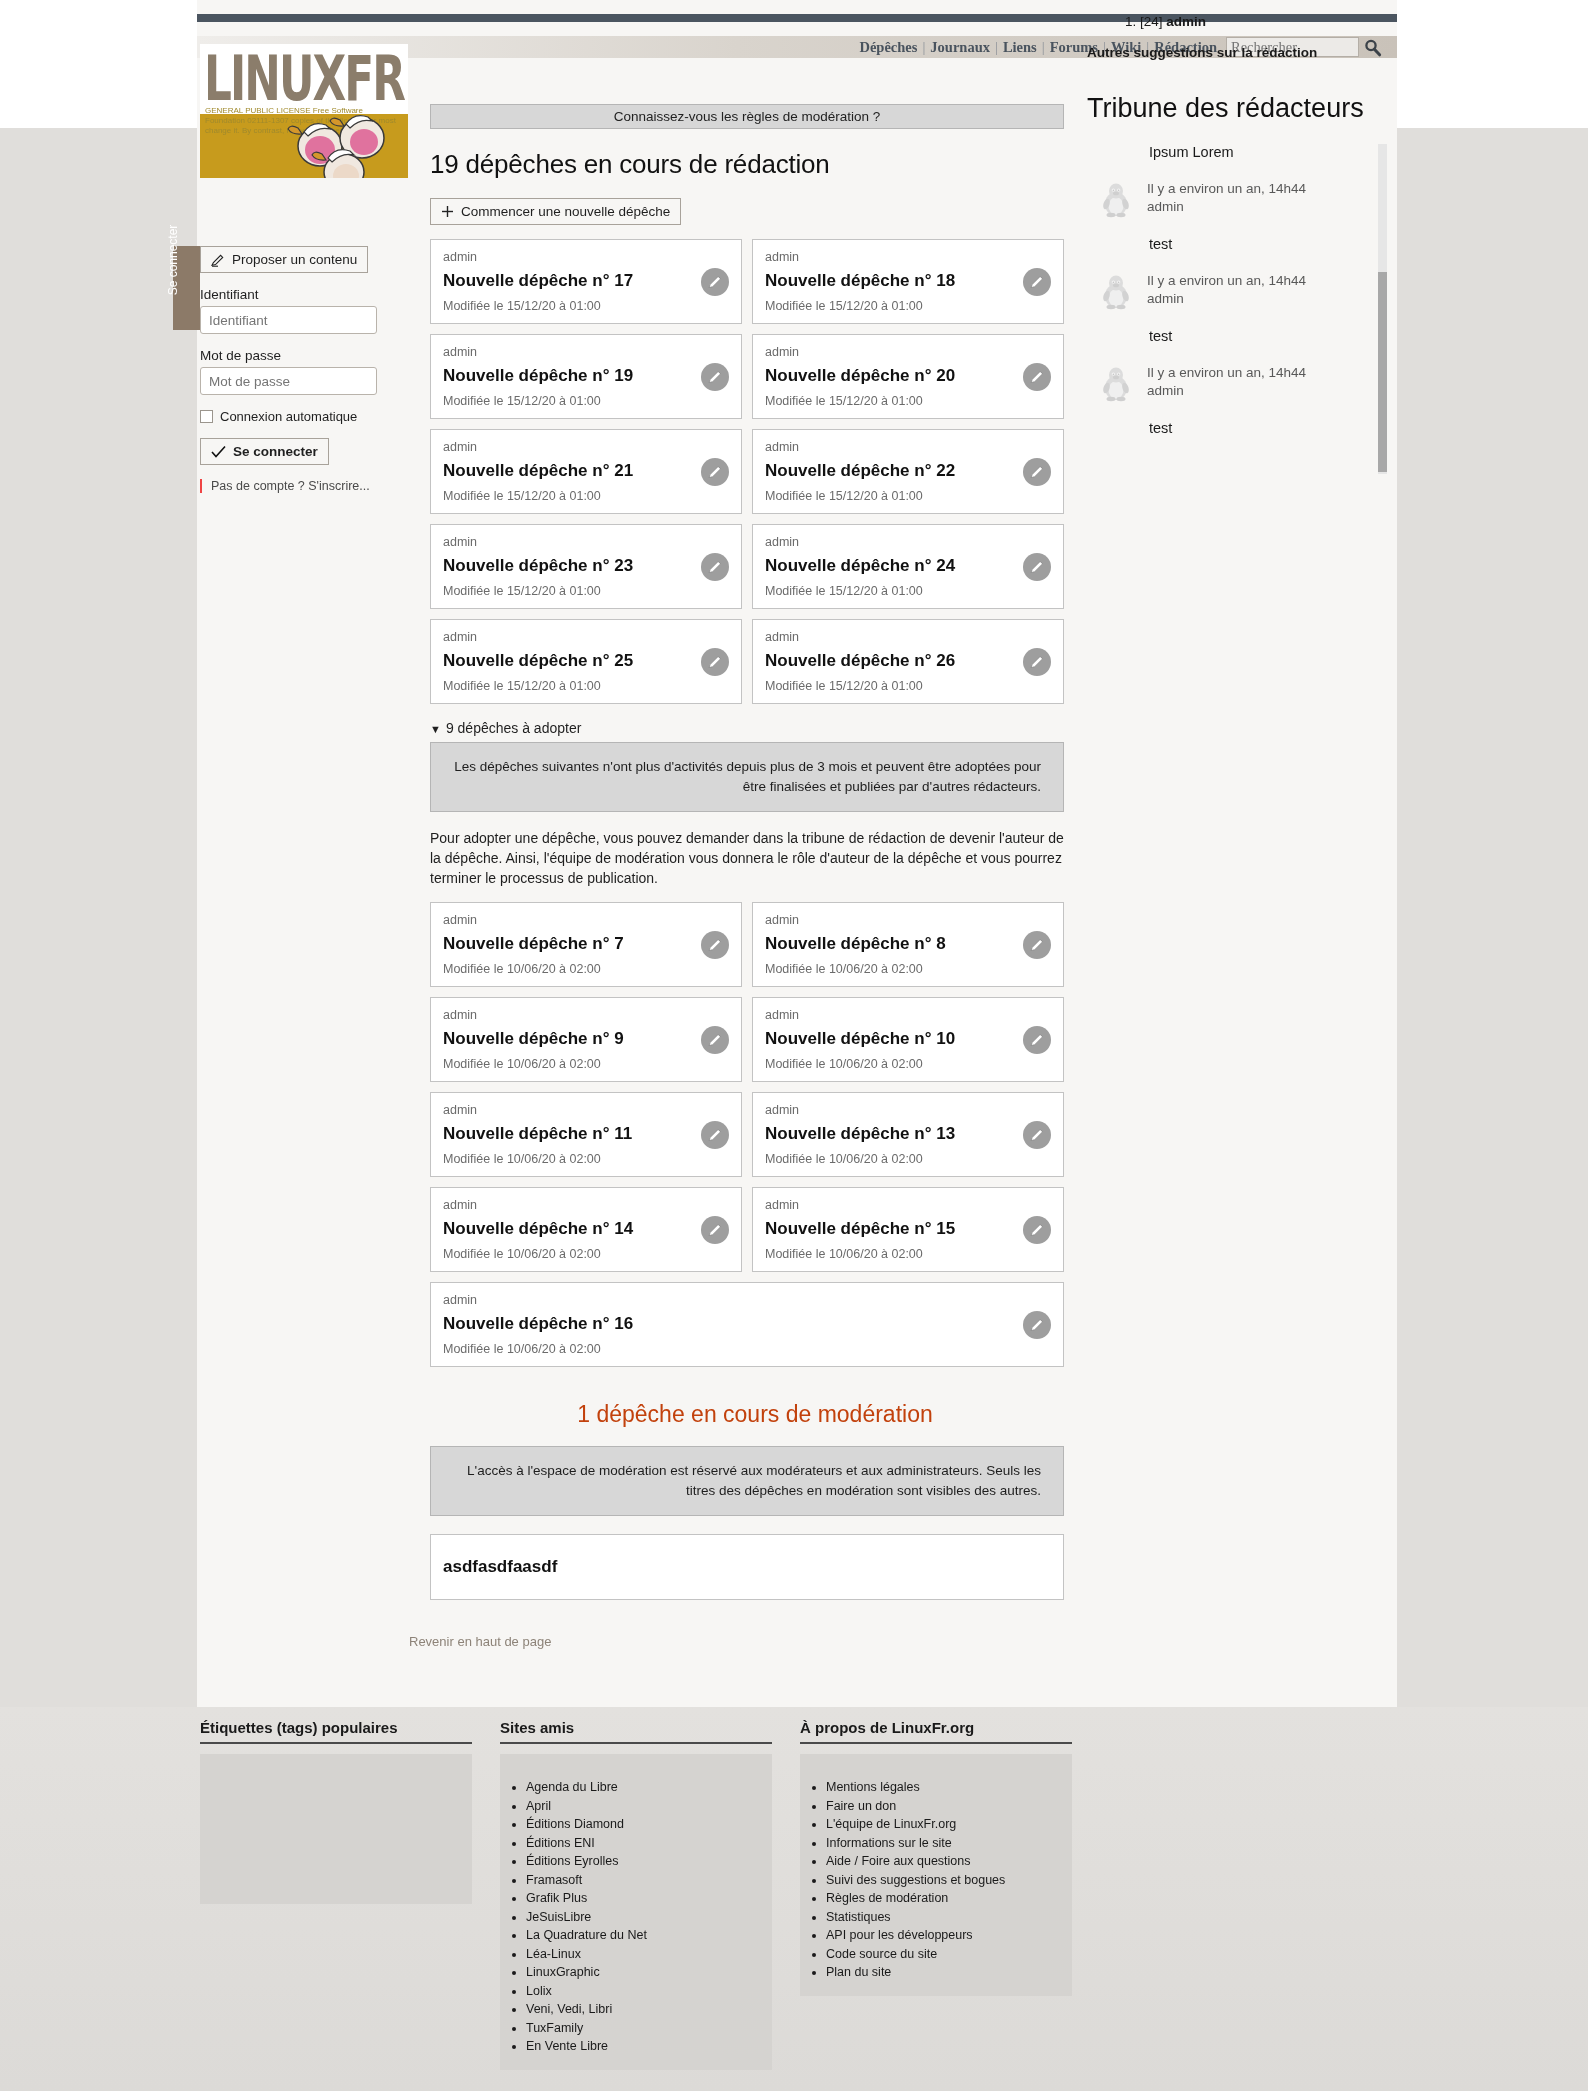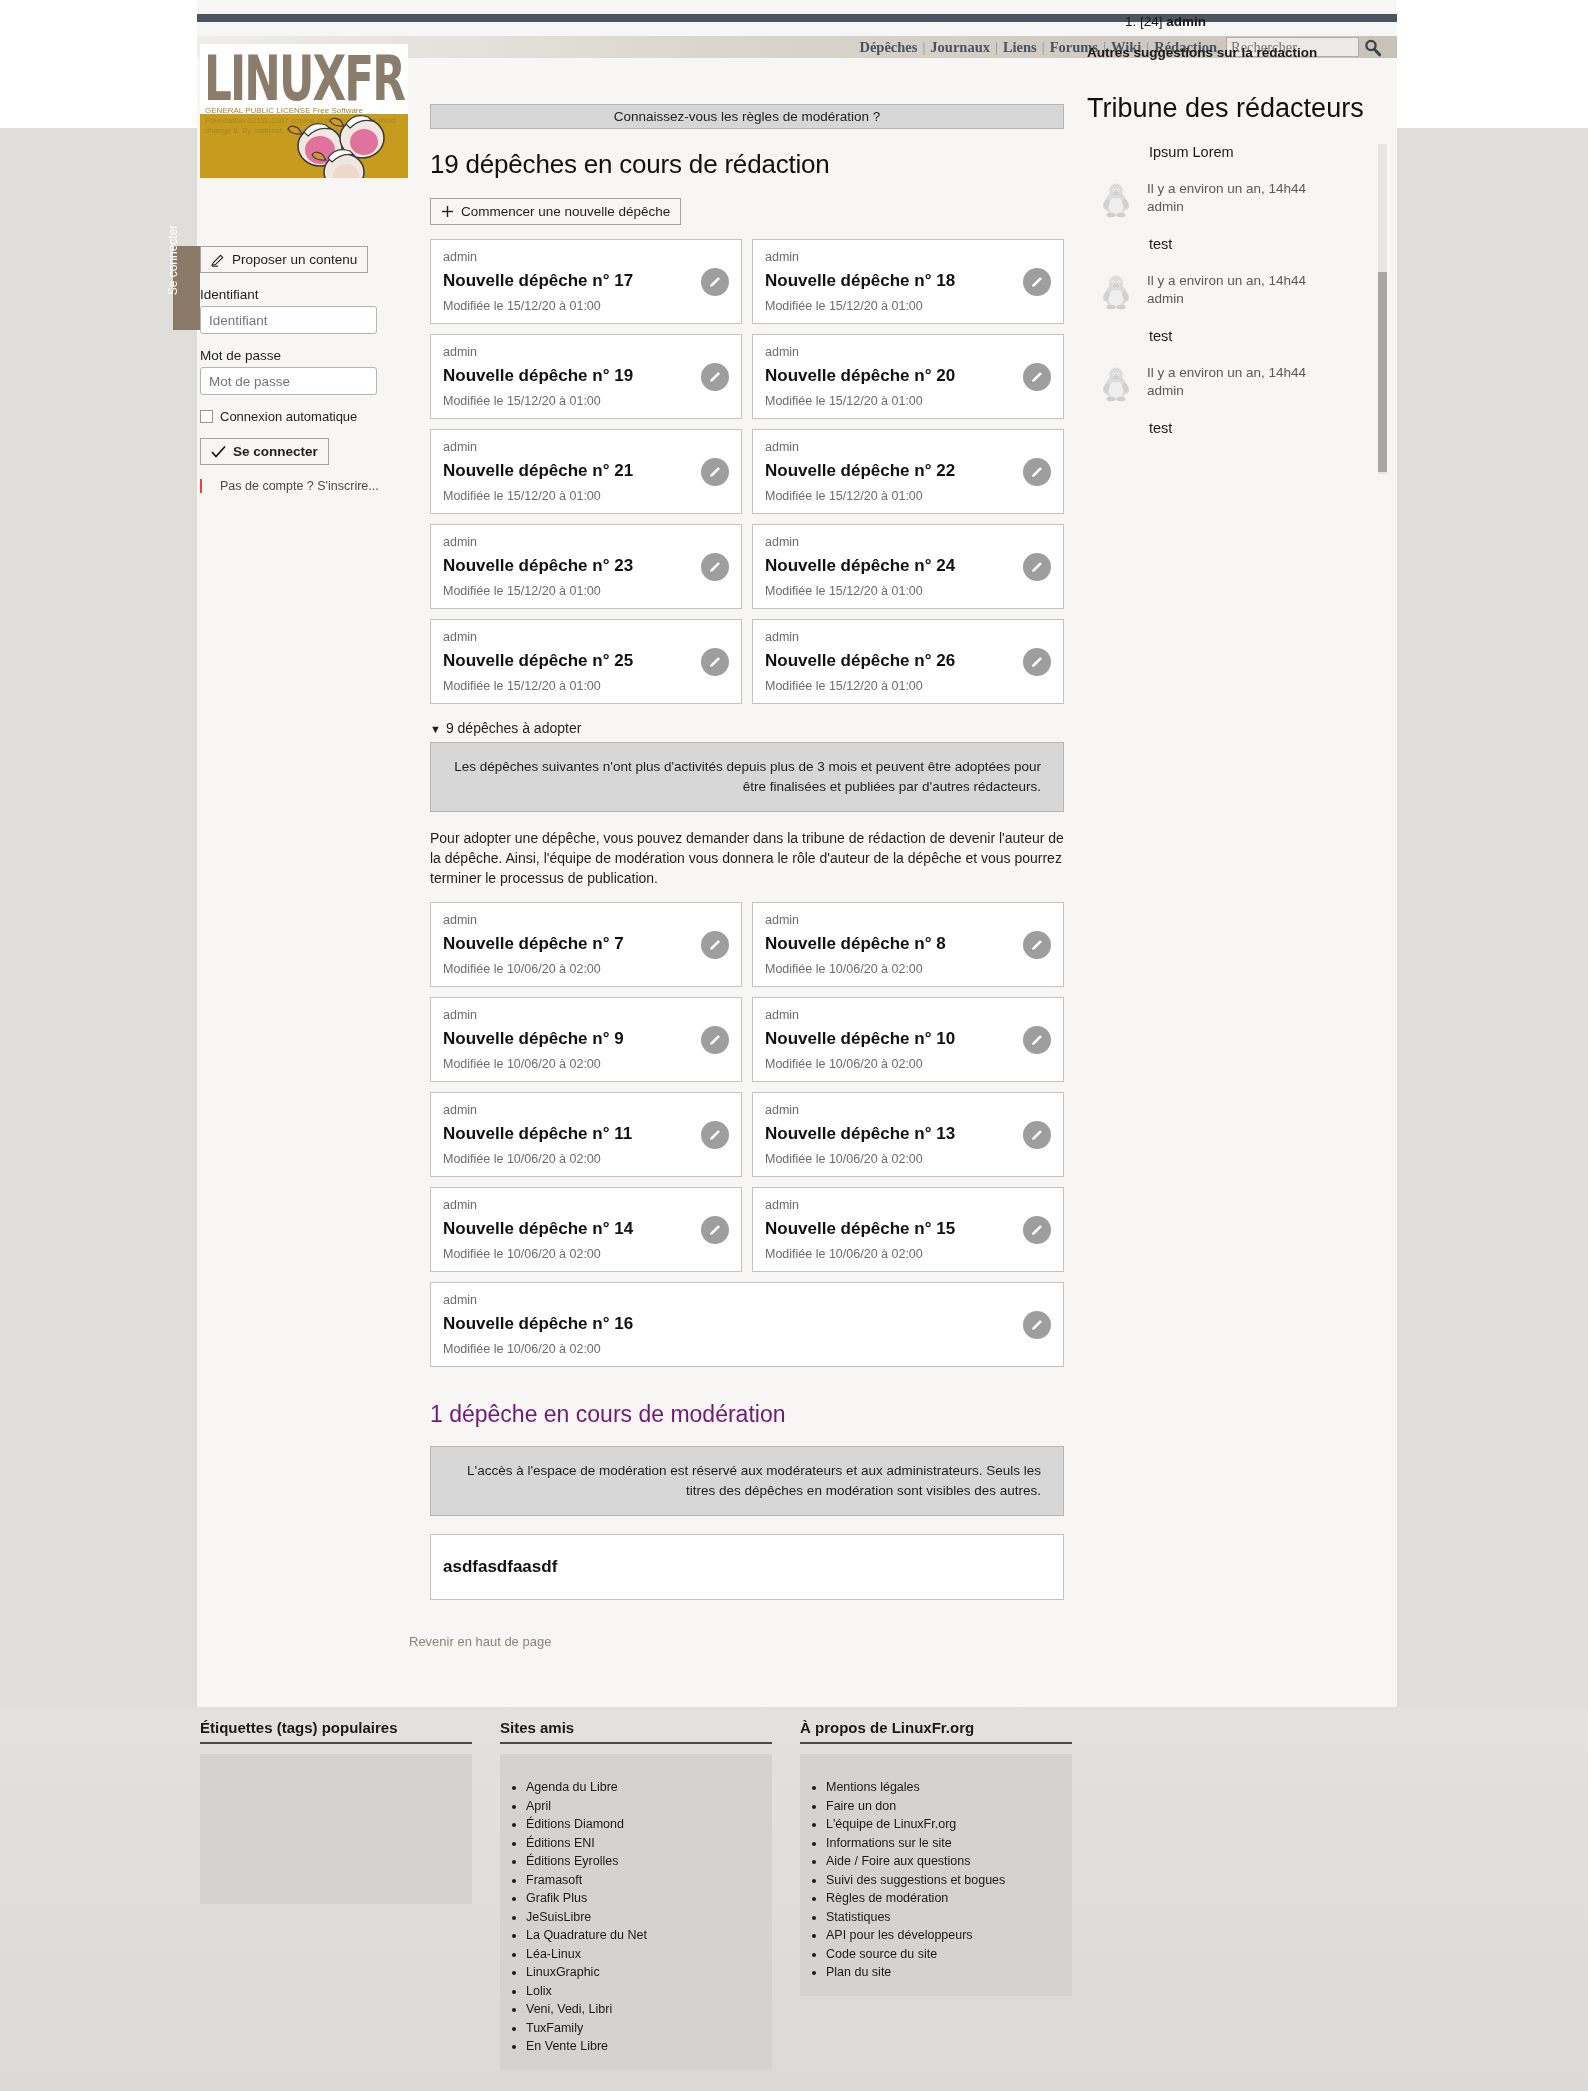--- a/index.html
+++ b/index.html
@@ -51,21 +51,21 @@
                background:#8c7a68; color:#ffffff; font-size:12px; }
   .login-tab span { display:block; transform:rotate(-90deg) translate(-56px,-7px);
                     transform-origin:left top; white-space:nowrap; width:84px; text-align:center; }
   .btn-outline { display:inline-flex; align-items:center; gap:7px; border:1px solid #a8a29a;
                  background:#f7f6f4; padding:5px 10px; font-size:13.5px; color:#1f1f1f; cursor:pointer; }
   .field-label { font-size:13.5px; color:#1f1f1f; margin:14px 0 4px 0; }
   .text-input { width:177px; height:28px; border:1px solid #b9b3ab; border-radius:3px;
                 background:#ffffff; font-size:13.5px; color:#9a948c; padding:0 8px; outline:none; }
   .checkrow { display:flex; align-items:center; gap:7px; margin-top:14px; font-size:13px; color:#1f1f1f; }
   .checkbox { width:13px; height:13px; border:1px solid #9b958d; background:#fff; }
-  .signup { margin-top:14px; font-size:12.5px; color:#4a4a4a; border-left:2px solid #ef4444; padding-left:18px; }
+  .signup { margin-top:14px; font-size:12.5px; color:#4a4a4a; border-left:2px solid #ef4444; padding-left:9px; }
 
   
   .main { position:absolute; left:408px; top:0; width:672px;margin-top:12px; }
   .notice-bar { margin:92px 0 0 22px; width:634px; background:#d7d7d7; border:1px solid #b5b5b5;
                 text-align:center; font-size:13.5px; color:#222; padding:4px 0; }
   h1.page-title { margin:20px 0 0 22px; font-size:26px; font-weight:normal; color:#111; letter-spacing:-0.2px; }
   .start-btn { margin:18px 0 0 22px; }
 
   .card-grid { margin:14px 0 0 22px; width:634px; display:flex; flex-wrap:wrap; gap:10px 10px; }
   .card { position:relative; width:312px; background:#ffffff; border:1px solid #c3c3c3; padding:10px 12px 10px 12px; }
@@ -76,21 +76,21 @@
   .pencil-btn { position:absolute; right:12px; top:50%; transform:translateY(-50%);
                 width:28px; height:28px; border-radius:50%; background:#9e9e9e;
                 display:flex; align-items:center; justify-content:center; cursor:pointer; }
 
   .adopt-toggle { margin:16px 0 0 22px; font-size:14px; color:#1f1f1f; cursor:pointer; }
   .adopt-toggle .caret { font-size:11px; margin-right:5px; }
   .info-box { margin:6px 0 0 22px; width:634px; background:#d7d7d7; border:1px solid #b5b5b5;
               text-align:right; font-size:13.5px; color:#1e1e1e; padding:14px 22px; line-height:20px; }
   .para { margin:16px 0 0 22px; width:648px; font-size:14px; line-height:20px; color:#1e1e1e; }
 
-  h2.sec-title { margin:34px 0 0 22px; font-size:23px; font-weight:normal; color:#701a75; }
+  h2.sec-title { margin:34px 0 0 22px; font-size:23px; font-weight:normal; color:#c2410c;text-align:center; }
   .mod-box { margin:18px 0 0 22px; width:634px; background:#ffffff; border:1px solid #c3c3c3;
              padding:22px 12px; font-size:17px; font-weight:bold; color:#111; }
   .backtop { margin:34px 0 0 0px; font-size:13px; color:#8d8378; padding-left:1px; }
 
   
   .rightcol { position:absolute; left:1087px; top:0; width:300px; }
   h2.side-title { margin:100px 0 0 0; font-size:27px; font-weight:normal; color:#111; line-height:36px; }
   h2.side-title.second { margin-top:30px; }
   .editor-list { margin:14px 0 0 0; padding-left:40px; font-size:13.5px; color:#1a1a1a; }
   .editor-list li { margin-bottom:8px; }

